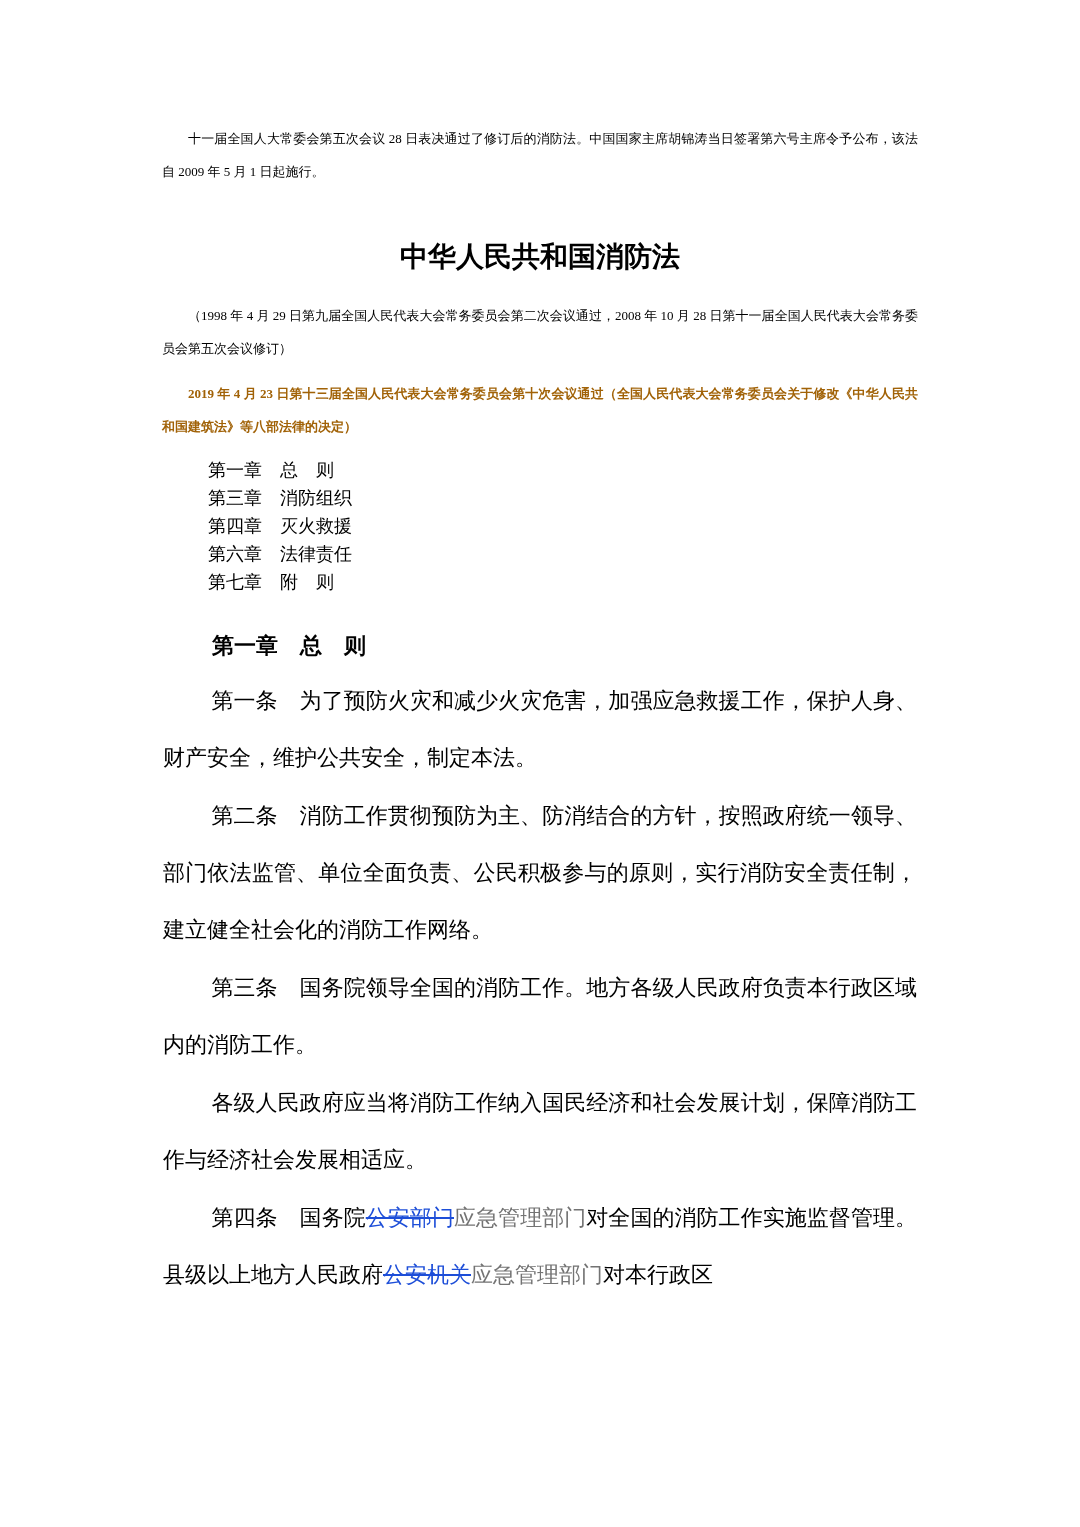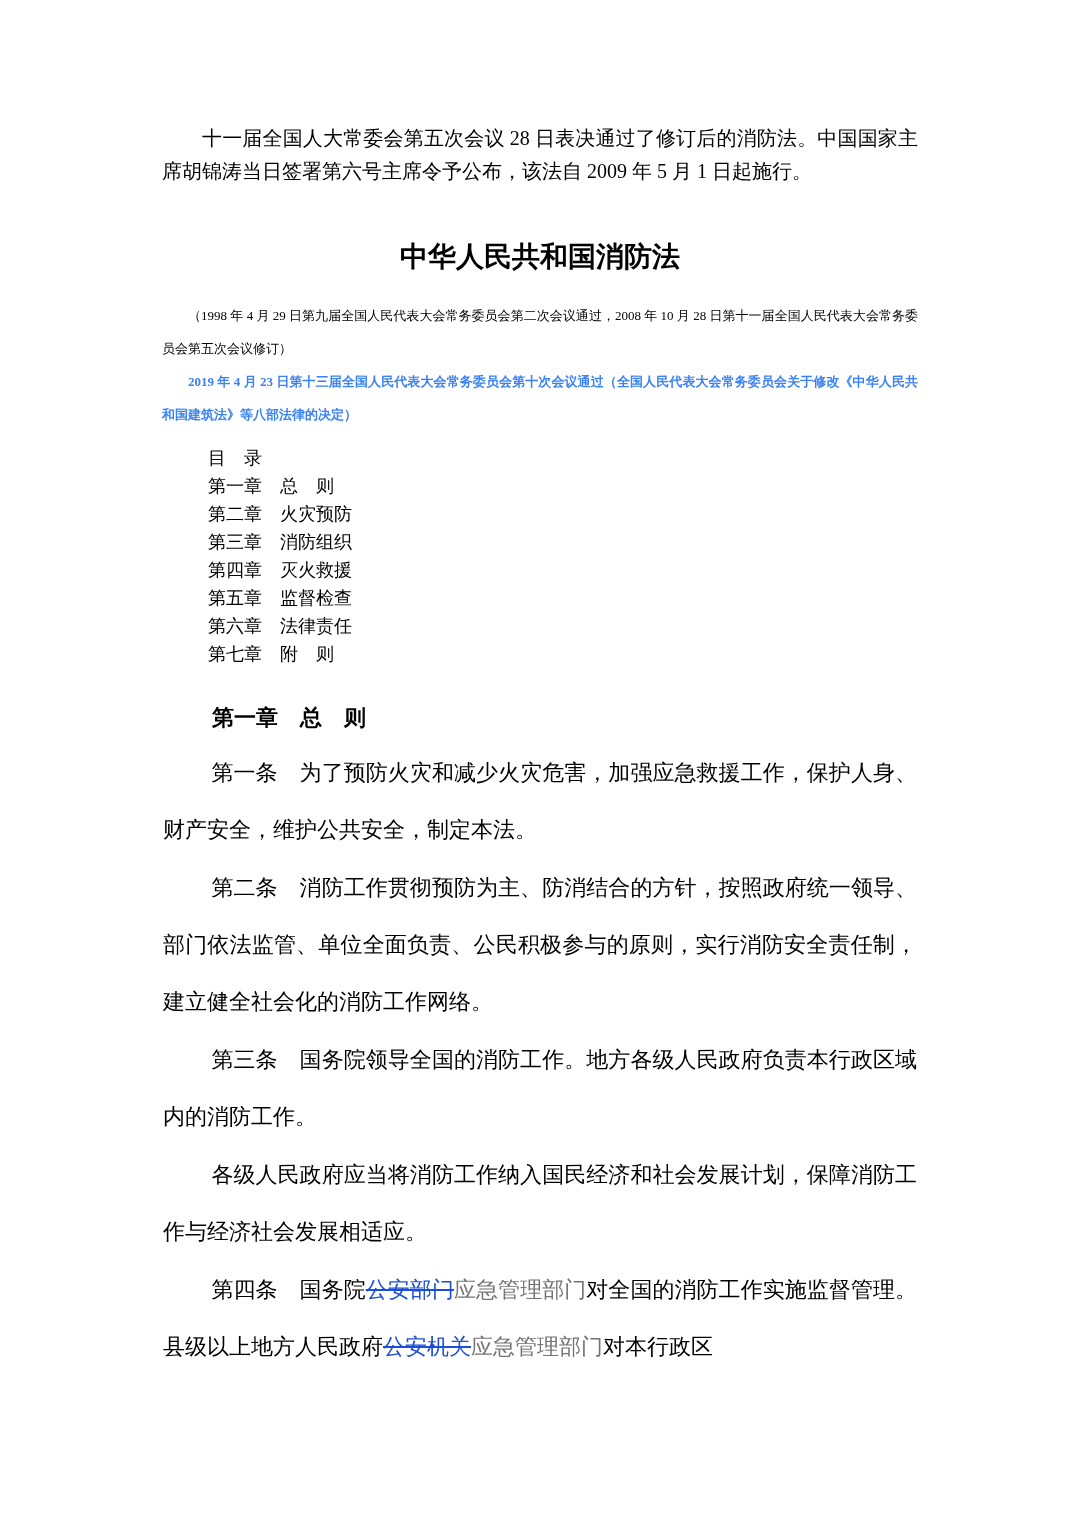--- a/index.html
+++ b/index.html
@@ -19,43 +19,43 @@
     position: relative;
     width: 1080px;
     height: 1527px;
     background: #ffffff;
   }
   .content {
     padding: 0 162px;
   }
   .intro {
     margin: 122px 0 0 0;
-    font-size: 20px;
+    font-size: 13px;
     line-height: 33px;
     text-align: justify;
     text-indent: 2em;
   }
   .law-title {
     margin: 43px 0 0 0;
     font-size: 28px;
     font-weight: 700;
     line-height: 52px;
     text-align: center;
     letter-spacing: 0px;
   }
   .note {
     margin: 16px 0 0 0;
     font-size: 13px;
     line-height: 33px;
     text-align: justify;
     text-indent: 2em;
   }
   .note.red {
-    margin-top: 0;
-    color: #3b82f6;
+    margin-top: 12px;
+    color: #a16207;
     font-weight: 700;
   }
   .toc {
     margin: 13px 0 0 0;
     padding-left: 46px;
     font-size: 18px;
     line-height: 28px;
   }
   .chapter-heading {
     margin: 35px 0 0 0;
@@ -90,26 +90,23 @@
 
     <p class="intro">十一届全国人大常委会第五次会议 28 日表决通过了修订后的消防法。中国国家主席胡锦涛当日签署第六号主席令予公布，该法自 2009 年 5 月 1 日起施行。</p>
 
     <h1 class="law-title">中华人民共和国消防法</h1>
 
     <p class="note">（1998 年 4 月 29 日第九届全国人民代表大会常务委员会第二次会议通过，2008 年 10 月 28 日第十一届全国人民代表大会常务委员会第五次会议修订）</p>
 
     <p class="note red">2019 年 4 月 23 日第十三届全国人民代表大会常务委员会第十次会议通过（全国人民代表大会常务委员会关于修改《中华人民共和国建筑法》等八部法律的决定）</p>
 
     <div class="toc">
-      <div>目　录</div>
       <div>第一章　总　则</div>
-      <div>第二章　火灾预防</div>
       <div>第三章　消防组织</div>
       <div>第四章　灭火救援</div>
-      <div>第五章　监督检查</div>
       <div>第六章　法律责任</div>
       <div>第七章　附　则</div>
     </div>
 
     <h2 class="chapter-heading">第一章　总　则</h2>
 
     <div class="body-text">
       <p>第一条　为了预防火灾和减少火灾危害，加强应急救援工作，保护人身、财产安全，维护公共安全，制定本法。</p>
       <p>第二条　消防工作贯彻预防为主、防消结合的方针，按照政府统一领导、部门依法监管、单位全面负责、公民积极参与的原则，实行消防安全责任制，建立健全社会化的消防工作网络。</p>
       <p>第三条　国务院领导全国的消防工作。地方各级人民政府负责本行政区域内的消防工作。</p>

